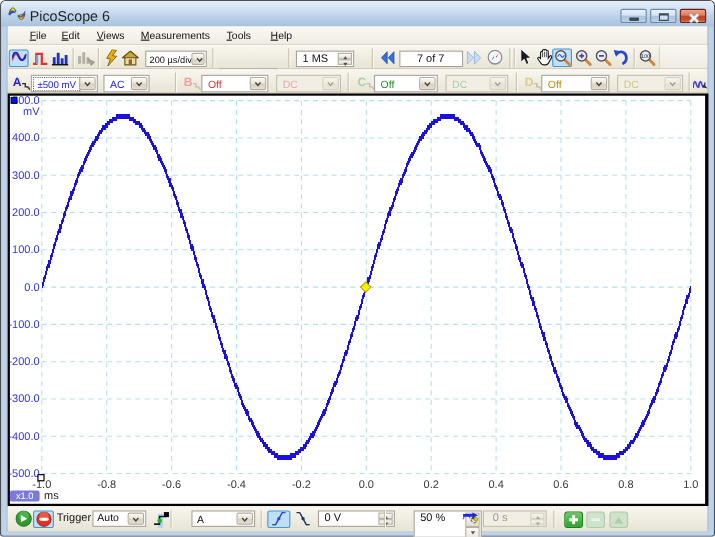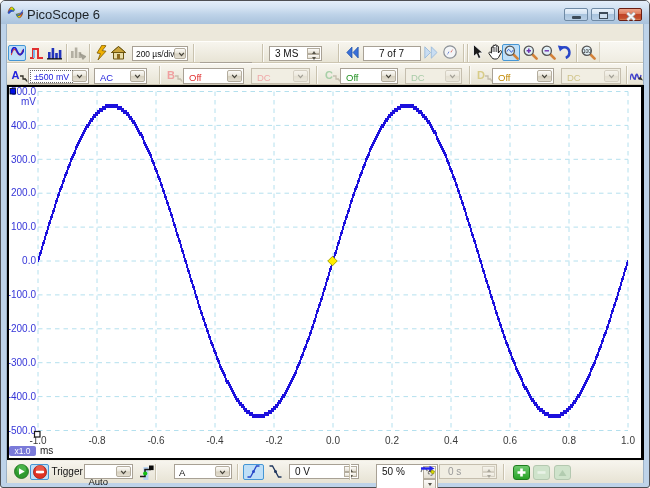--- a/index.html
+++ b/index.html
@@ -61,20 +61,28 @@
 <div class="wbtn" id="btnmax">
     <div class="abs" style="left:7px;top:3px;width:9px;height:7px;border:1px solid #3d4b59;border-top:2px solid #3d4b59;background:#cfdfef"></div>
   </div>
 <div class="wbtn" id="btnclose">
     <svg class="abs" style="left:7px;top:2.5px" width="10" height="9" viewBox="0 0 10 9">
       <path d="M1.4,1 L8.6,8 M8.6,1 L1.4,8" stroke="#9aa4ac" stroke-width="3.4"></path>
       <path d="M1.4,1 L8.6,8 M8.6,1 L1.4,8" stroke="#f6f6f6" stroke-width="2"></path>
     </svg>
   </div>
 <div id="content">
+<div id="menubar">
+<span class="mi" style="left:20px"><u>F</u>ile</span>
+<span class="mi" style="left:49px"><u>E</u>dit</span>
+<span class="mi" style="left:81px"><u>V</u>iews</span>
+<span class="mi" style="left:121px"><u>M</u>easurements</span>
+<span class="mi" style="left:199px"><u>T</u>ools</span>
+<span class="mi" style="left:239px"><u>H</u>elp</span>
+</div>
 <div id="toolbar1">
       <div class="selbtn" style="left:1px;top:3px;width:18px;height:16px"></div>
       <div class="abs" style="left:3.5px;top:5px;width:14px;height:12px">
         <svg class="abs" width="13" height="11" viewBox="0 0 13 11">
           <path d="M0,8 C2,1 4,1 6,5 C8,9 10,9 12,3" stroke="#e23d3d" fill="none" stroke-width="1.6"></path>
           <path d="M0,6 C2,-1 4,-1 6,4 C8,9 11,9 13,2" stroke="#2222cc" fill="none" stroke-width="1.8"></path>
         </svg>
       </div>
       <div class="abs" style="left:22px;top:4px">
         <svg class="abs" width="16" height="14" viewBox="0 0 16 14">
@@ -132,21 +140,21 @@
           <div class="up">
             <span class="sp-u"></span>
           </div>
           <div class="dn">
             <span class="sp-d"></span>
           </div>
         </div>
       </div>
       <div class="sep" style="left:255px;top:2px;height:18px"></div>
       <div class="box" style="left:262px;top:4px;width:53px;height:15px;background:#fff;border-color:#a8a195">
-        <span style="position:absolute;left:5px;top:1px;color:#111;white-space:nowrap">3 MS</span>
+        <span style="position:absolute;left:5px;top:1px;color:#111;white-space:nowrap">1 MS</span>
         <div class="spin" style="">
           <div class="up">
             <span class="sp-u"></span>
           </div>
           <div class="dn">
             <span class="sp-d"></span>
           </div>
         </div>
       </div>
       <div class="sep" style="left:331px;top:2px;height:18px"></div>
@@ -235,21 +243,21 @@
       </svg>
       <div class="box" style="left:21px;top:4px;width:61px;height:16px;background:#fff;border-color:#a8a195">
         <div style="position:absolute;left:0.5px;top:0.5px;bottom:0.5px;width:43px;border:1px dotted #666"></div>
         <span style="position:absolute;left:5px;top:2.5px;color:#2222dd;white-space:nowrap;font-size:8.8px">±500 mV</span>
         <div class="combtn" style="width:15px">
           <svg class="chev" width="9" height="8" viewBox="0 0 9 8">
             <path d="M1.5,2 L4.5,5.5 L7.5,2" stroke="#44423a" fill="none" stroke-width="1.6"></path>
           </svg>
         </div>
       </div>
-      <div class="box" style="left:87px;top:4px;width:53px;height:16px;background:#fff;border-color:#a8a195">
+      <div class="box" style="left:87px;top:4px;width:42px;height:16px;background:#fff;border-color:#a8a195">
         <span style="position:absolute;left:5px;top:2.5px;color:#2222dd;white-space:nowrap;font-size:9.5px">AC</span>
         <div class="combtn" style="width:15px">
           <svg class="chev" width="9" height="8" viewBox="0 0 9 8">
             <path d="M1.5,2 L4.5,5.5 L7.5,2" stroke="#44423a" fill="none" stroke-width="1.6"></path>
           </svg>
         </div>
       </div>
       <div class="sep" style="left:152px;top:2px;height:18px"></div>
       <span class="abs" style="left:160px;top:5px;font-size:11px;font-weight:bold;color:#f0a0a0">B</span>
       <svg class="abs" style="left:168px;top:11px" width="8" height="8" viewBox="0 0 8 8">
@@ -395,21 +403,21 @@
       <div class="selbtn" style="left:22.7px;top:2.5px;width:19px;height:16px"></div>
       <div class="abs" style="left:25.5px;top:4px">
         <svg class="abs" width="14" height="14" viewBox="0 0 14 14">
           <circle cx="7" cy="7" r="6.6" fill="#df3222" stroke="#9a1a0e" stroke-width="0.7"></circle>
           <circle cx="7" cy="4.6" r="4.4" fill="#f07a6a" fill-opacity="0.55"></circle>
           <rect x="2.8" y="5.7" width="8.4" height="2.6" rx="1.2" fill="#fff"></rect>
         </svg>
       </div>
       <span class="abs" style="left:44.5px;top:5px;font-size:10px;color:#111">Trigger</span>
       <div class="box" style="left:76.5px;top:3px;width:49px;height:15px;background:#fff;border-color:#a8a195">
-        <span style="position:absolute;left:4px;top:11px;color:#111;white-space:nowrap;font-size:9.5px">Auto</span>
+        <span style="position:absolute;left:4px;top:1px;color:#111;white-space:nowrap;font-size:9.5px">Auto</span>
         <div class="combtn" style="width:15px">
           <svg class="chev" width="9" height="8" viewBox="0 0 9 8">
             <path d="M1.5,2 L4.5,5.5 L7.5,2" stroke="#44423a" fill="none" stroke-width="1.6"></path>
           </svg>
         </div>
       </div>
       <div class="abs" style="left:133px;top:4px">
         <svg class="abs" width="14" height="15" viewBox="0 0 14 15">
           <rect x="3.4" y="2" width="5" height="13" fill="#b9d3f0"></rect>
           <path d="M0,11.5 L5,11.5 L5,4.5 L11,4.5" stroke="#1a1a1a" fill="none" stroke-width="1.5"></path>

